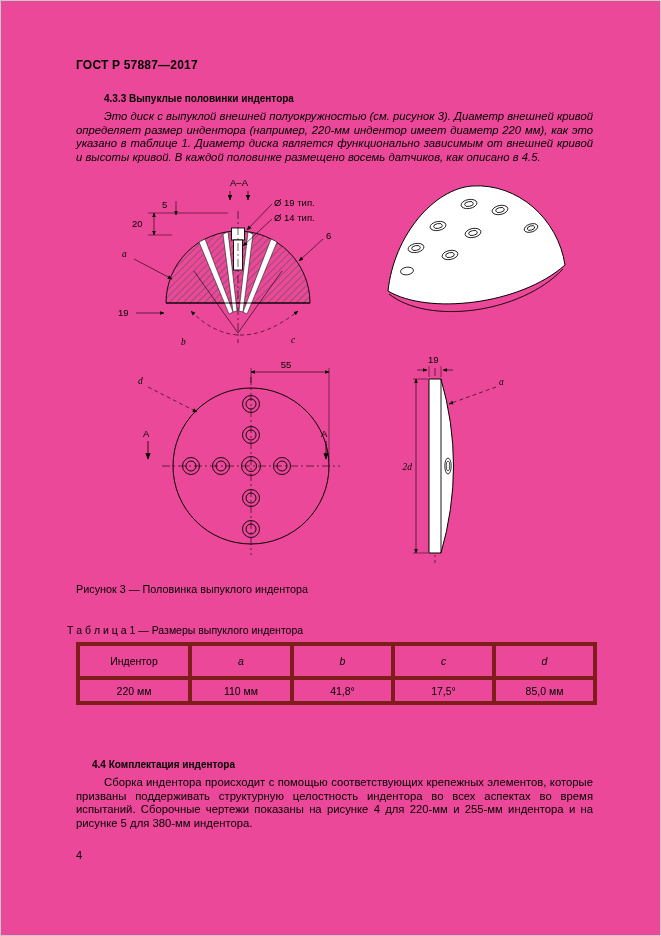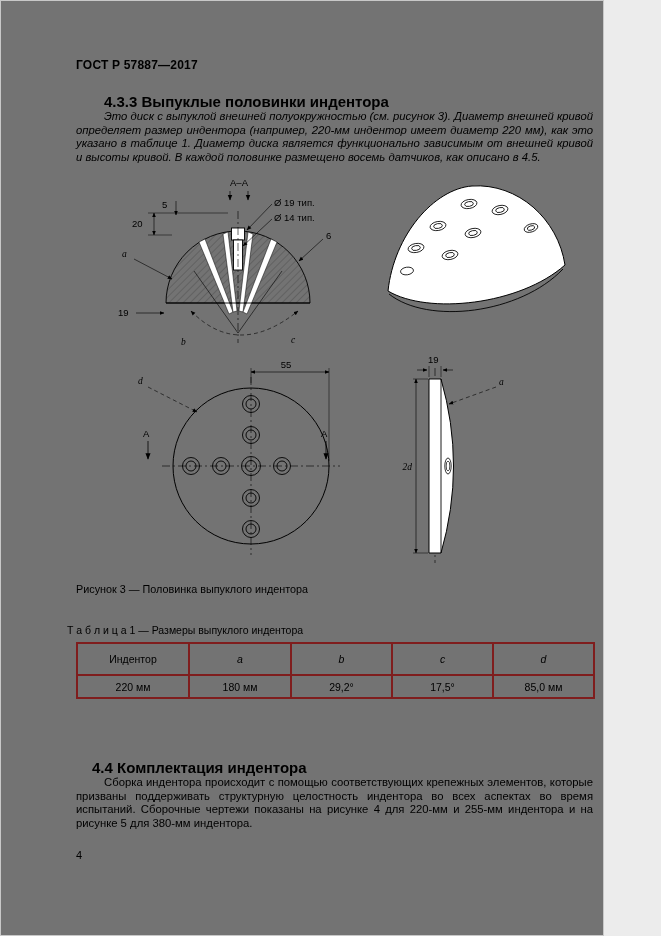--- a/index.html
+++ b/index.html
@@ -1,31 +1,31 @@
 <!DOCTYPE html>
 <html><head>
 <meta charset="utf-8">
 <style>
   html,body{margin:0;padding:0;}
   body{width:661px;height:936px;background:#ececec;font-family:"Liberation Sans",sans-serif;}
-  .page{position:relative;width:604px;height:936px;background:#737373;border:1px solid #c8c8c8;box-sizing:border-box;color:#000;}
+  .page{position:relative;width:661px;height:936px;background:#ec4899;border:1px solid #c8c8c8;box-sizing:border-box;color:#000;}
   .hdr{position:absolute;left:75px;top:57px;font-size:12px;font-weight:bold;letter-spacing:.2px;}
-  .sec-heading{position:absolute;font-size:15px;font-weight:bold;}
+  .sec-heading{position:absolute;font-size:10px;font-weight:bold;}
   .s433h{left:103px;top:92px;}
   .s44h{left:91px;top:758px;}
   .body-par{position:absolute;left:75px;width:517px;font-size:11.3px;line-height:13.5px;text-align:justify;text-indent:28px;margin:0;}
   .s433b{top:109px;font-style:italic;}
   .s44b{top:775px;}
   .fig{position:absolute;left:75px;top:172px;}
   .fig text{stroke:none;fill:#000;font-size:9.5px;}
   .fig .it{font-style:italic;font-family:"Liberation Serif",serif;}
   .caption{position:absolute;left:75px;top:582px;width:517px;text-align:left;font-size:10.8px;}
   .tbl-title{position:absolute;left:66px;top:623px;font-size:10.5px;}
   .t1{position:absolute;left:75px;top:641px;width:517px;border-collapse:collapse;font-size:10.5px;border:1.5px solid #000;table-layout:fixed;}
-  .t1 th,.t1 td{border:2px solid #7f1d1d;text-align:center;font-weight:normal;padding:0;}
+  .t1 th,.t1 td{border:4px solid #7f1d1d;text-align:center;font-weight:normal;padding:0;}
   .t1 th{height:30px;}
   .t1 td{height:21px;}
   .pagenum{position:absolute;left:75px;top:848px;font-size:11px;}
 </style>
 </head>
 <body>
 
 <div class="page">
 
   <div class="hdr">ГОСТ Р 57887—2017</div>
@@ -178,22 +178,22 @@
         <th>Индентор</th>
         <th class="it" style="font-style:italic">a</th>
         <th style="font-style:italic">b</th>
         <th style="font-style:italic">c</th>
         <th style="font-style:italic">d</th>
       </tr>
     </thead>
     <tbody>
       <tr>
         <td>220 мм</td>
-        <td>180 мм</td>
-        <td>29,2°</td>
+        <td>110 мм</td>
+        <td>41,8°</td>
         <td>17,5°</td>
         <td>85,0 мм</td>
       </tr>
     </tbody>
   </table>
 
   <div class="sec-heading s44h">4.4  Комплектация индентора</div>
   <p class="body-par s44b">Сборка индентора происходит с помощью соответствующих крепежных элементов, которые призваны поддерживать структурную целостность индентора во всех аспектах во время испытаний. Сборочные чертежи показаны на рисунке 4 для 220-мм и 255-мм индентора и на рисунке 5 для 380-мм индентора.</p>
 
   <div class="pagenum">4</div>

